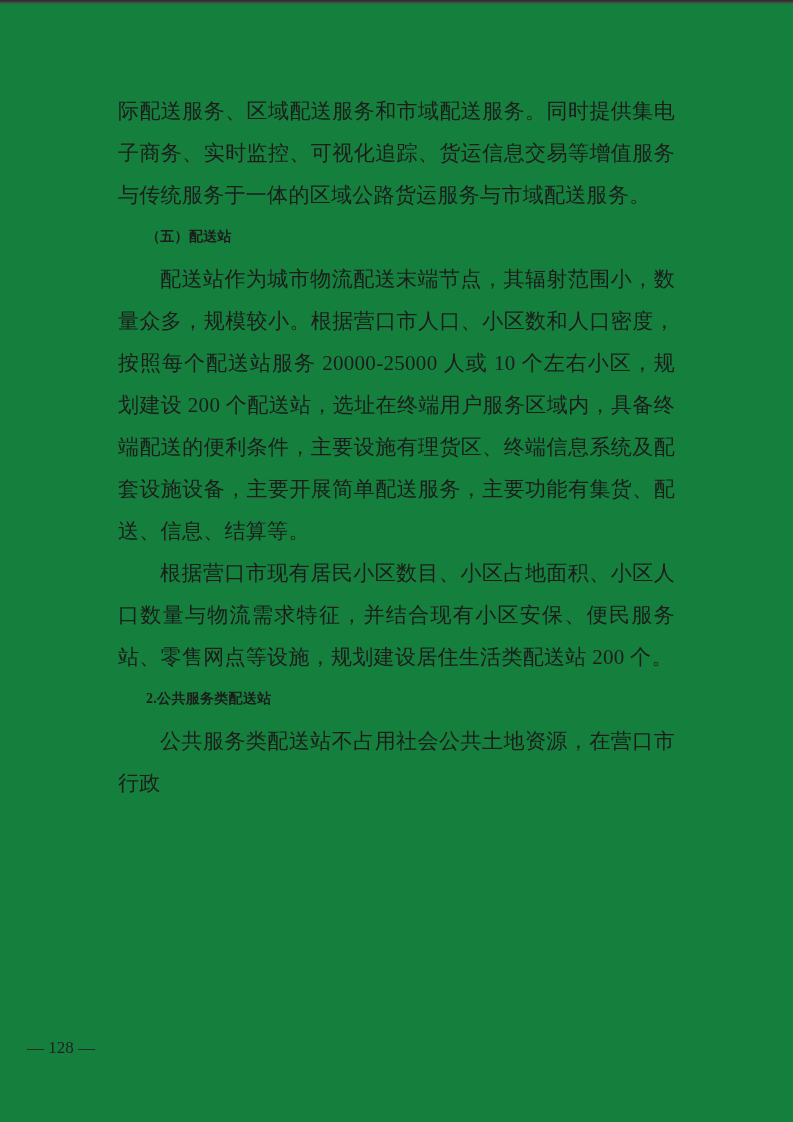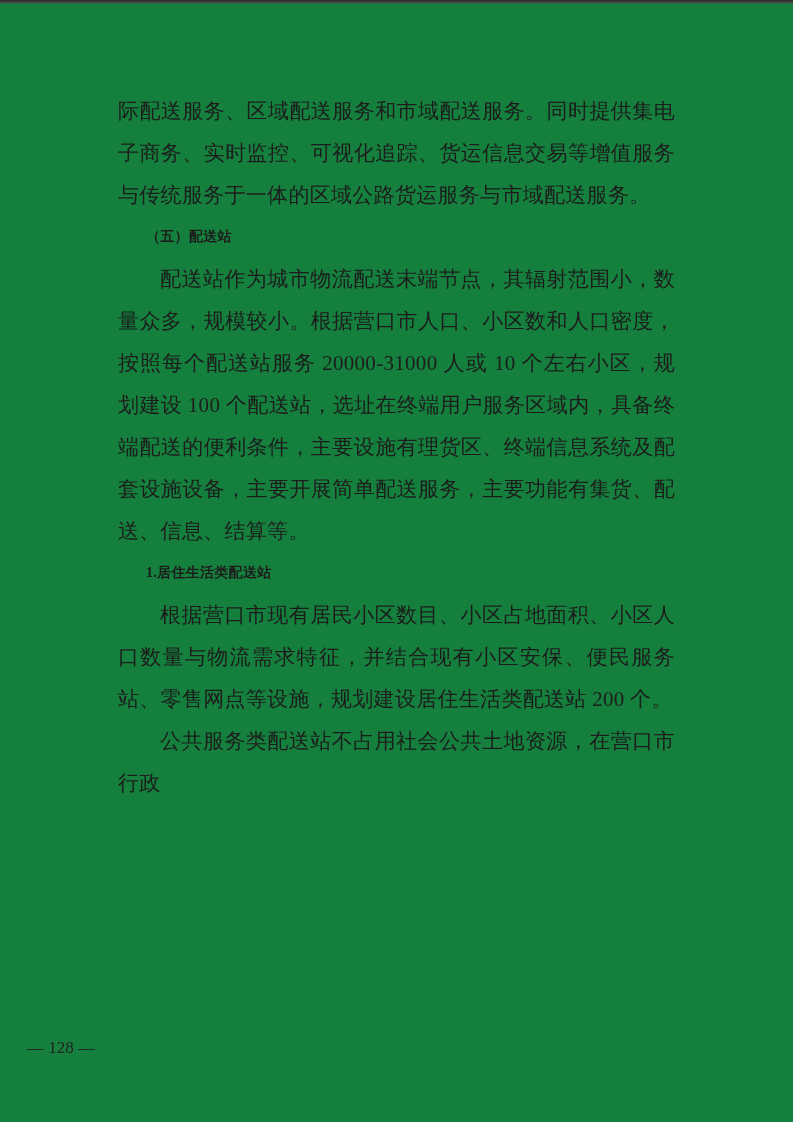--- a/index.html
+++ b/index.html
@@ -73,26 +73,26 @@
 
   <div class="scan-edge"></div>
 
   <main class="body-text">
 
     <p class="para no-indent">际配送服务、区域配送服务和市域配送服务。同时提供集电子商务、实时监控、可视化追踪、货运信息交易等增值服务与传统服务于一体的区域公路货运服务与市域配送服务。</p>
 
 
     <h3 class="heading">（五）配送站</h3>
 
-    <p class="para">配送站作为城市物流配送末端节点，其辐射范围小，数量众多，规模较小。根据营口市人口、小区数和人口密度，按照每个配送站服务 20000-31000 人或 10 个左右小区，规划建设 100 个配送站，选址在终端用户服务区域内，具备终端配送的便利条件，主要设施有理货区、终端信息系统及配套设施设备，主要开展简单配送服务，主要功能有集货、配送、信息、结算等。</p>
+    <p class="para">配送站作为城市物流配送末端节点，其辐射范围小，数量众多，规模较小。根据营口市人口、小区数和人口密度，按照每个配送站服务 20000-25000 人或 10 个左右小区，规划建设 200 个配送站，选址在终端用户服务区域内，具备终端配送的便利条件，主要设施有理货区、终端信息系统及配套设施设备，主要开展简单配送服务，主要功能有集货、配送、信息、结算等。</p>
 
-    <h4 class="heading">1.居住生活类配送站</h4>
 
     <p class="para">根据营口市现有居民小区数目、小区占地面积、小区人口数量与物流需求特征，并结合现有小区安保、便民服务站、零售网点等设施，规划建设居住生活类配送站 200 个。</p>
 
+    <h4 class="heading">2.公共服务类配送站</h4>
 
     <p class="para">公共服务类配送站不占用社会公共土地资源，在营口市行政</p>
 
   </main>
 
   <footer class="page-footer">— 128 —</footer>
 
 </div>
 
 </body></html>

